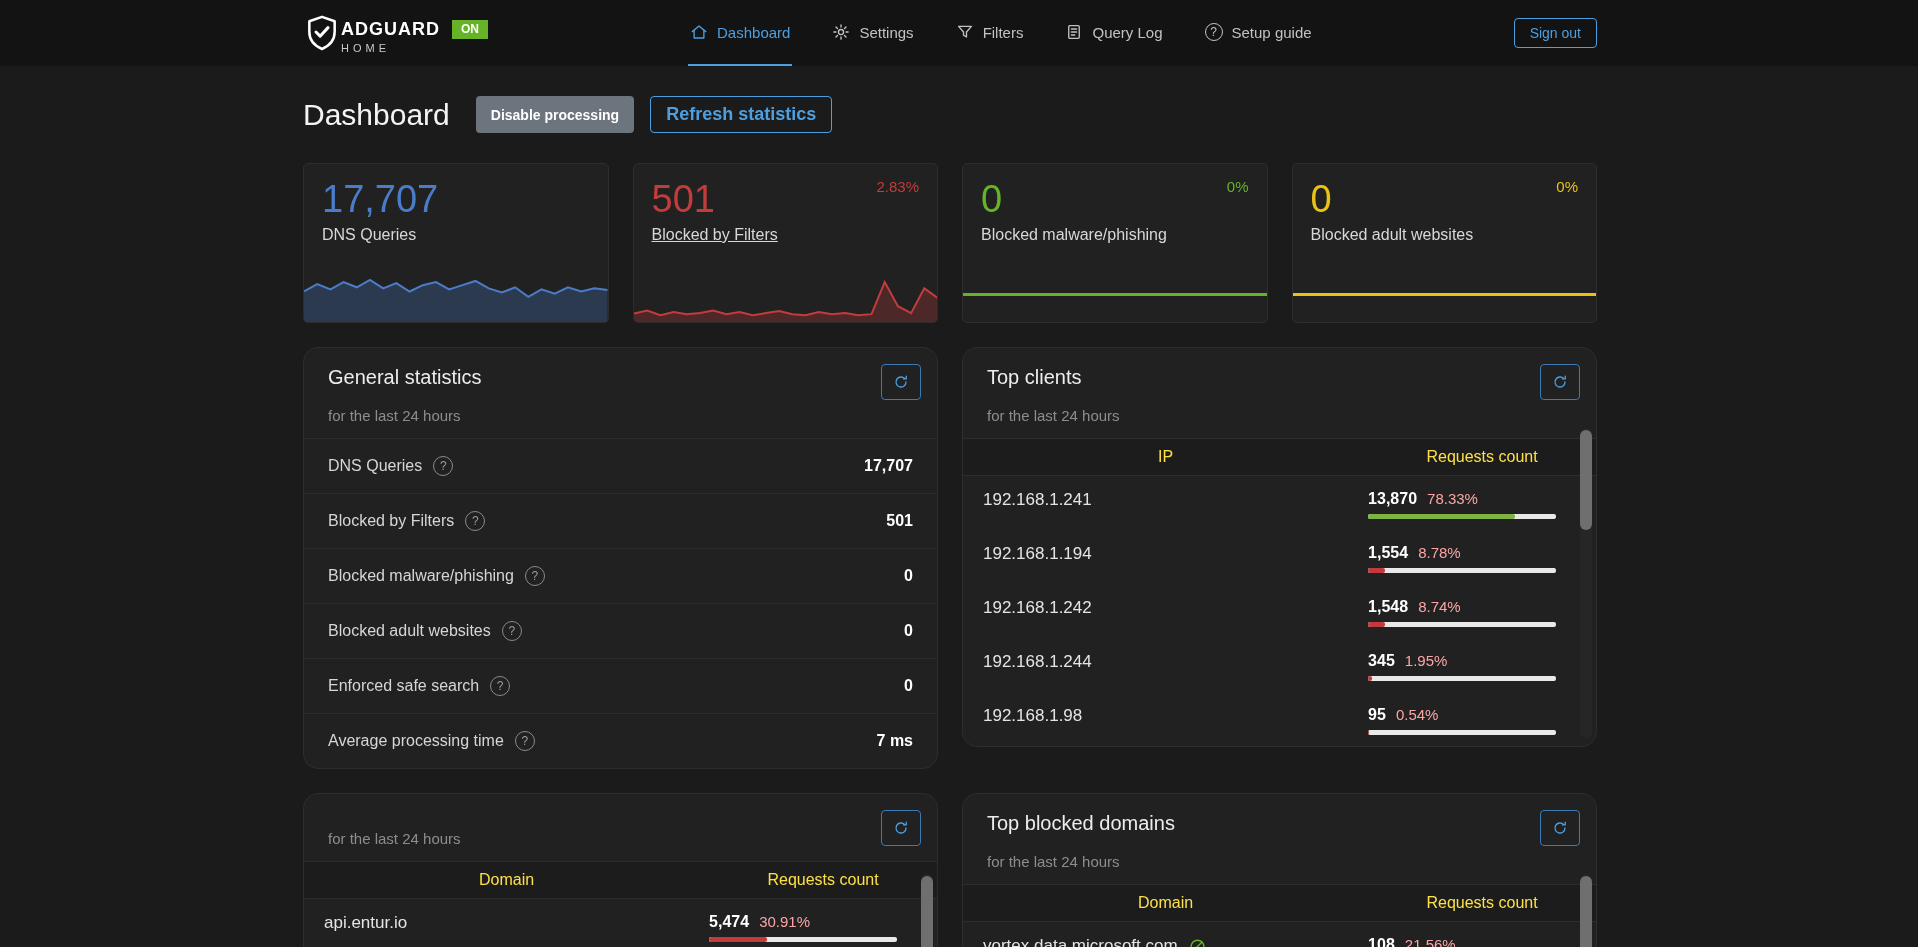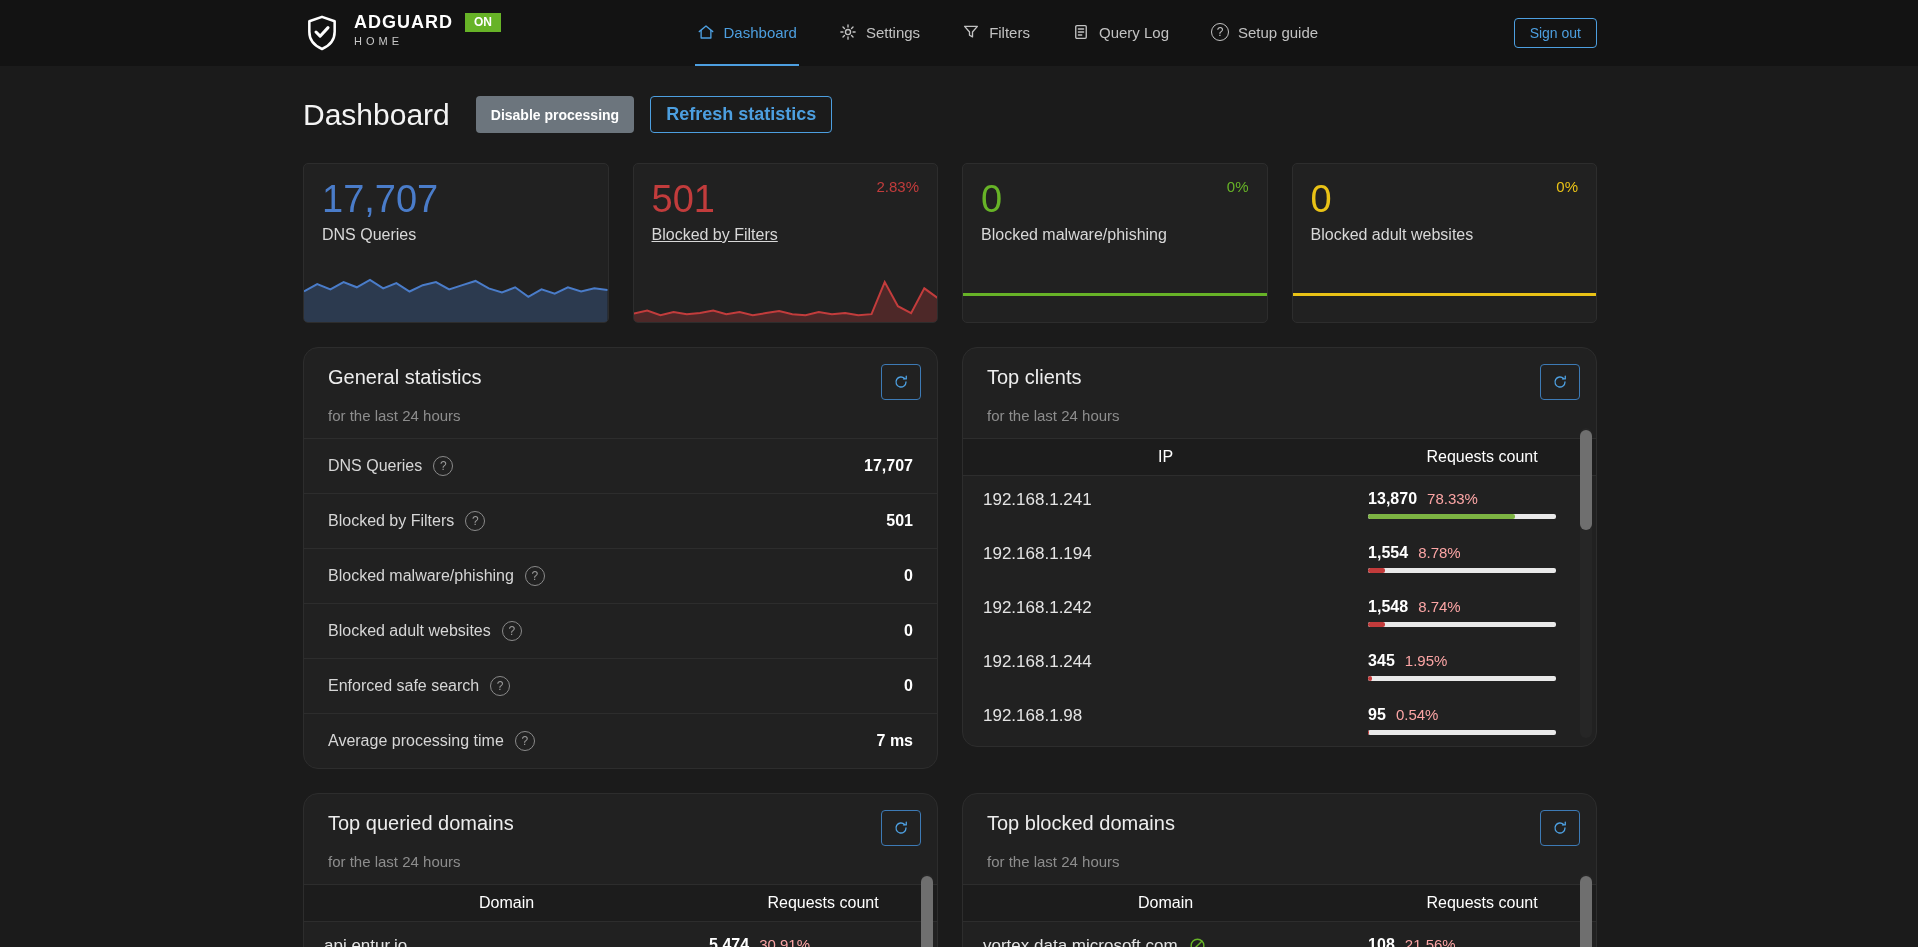--- a/index.html
+++ b/index.html
@@ -5,21 +5,21 @@
   * { box-sizing: border-box; }
   html,body { margin:0; padding:0; }
   body {
     width:1918px; height:947px; overflow:hidden;
     background:#1b1b1b; color:#e6e6e6;
     font-family:"Liberation Sans", sans-serif;
   }
   
   .navbar { height:66px; background:#131313; }
   .nav-inner { width:1294px; margin-left:303px; height:100%; display:flex; align-items:center; justify-content:space-between; }
-  .brand { display:flex; align-items:flex-start; gap:13px; cursor:pointer; }
+  .brand { display:flex; align-items:flex-end; gap:0; cursor:pointer; }
   .shield-logo { width:38px; height:42px; color:#ffffff; }
   .brand-text { display:flex; flex-direction:column; }
   .brand-row { display:flex; align-items:center; gap:12px; }
   .brand-name { font-size:18px; font-weight:700; letter-spacing:1px; color:#ffffff; }
   .on-badge { background:#67b327; color:#fff; font-size:12px; font-weight:700; padding:2px 9px; border-radius:0; line-height:1.3; }
   .brand-sub { font-size:11px; letter-spacing:4px; color:#c9c9c9; margin-top:2px; }
   .nav-links { display:flex; height:66px; gap:38px; }
   .nav-item { display:flex; align-items:center; gap:9px; color:#c2c2c2; font-size:15px; cursor:pointer; text-decoration:none; border-bottom:2px solid transparent; padding:0 2px; }
   .nav-item svg { width:18px; height:18px; flex:0 0 auto; }
   .nav-item.active { color:#4d9fe0; border-bottom-color:#4d9fe0; }
@@ -54,25 +54,25 @@
   .panel-sub { font-size:15px; color:#8d8d8d; margin-top:18px; }
   .refresh-btn { position:absolute; top:16px; right:16px; width:40px; height:36px; border:1px solid #3d7ab5; background:transparent; color:#4d9fe0; border-radius:4px; display:flex; align-items:center; justify-content:center; cursor:pointer; }
   .refresh-btn svg { width:16px; height:16px; }
   
   .stat-row { display:flex; justify-content:space-between; align-items:center; padding:17px 24px; border-top:1px solid #2d2d2d; font-size:16px; }
   .stat-label { display:flex; align-items:center; gap:11px; color:#d6d6d6; }
   .qmark { width:20px; height:20px; border:1px solid #8a8a8a; border-radius:50%; color:#9a9a9a; font-size:12px; display:inline-flex; align-items:center; justify-content:center; cursor:pointer; flex:0 0 auto; }
   .qmark::before { content:"?"; }
   .stat-value { font-weight:700; color:#ffffff; }
   
-  .table-head { display:flex; background:#1c1c1c; border-top:1px solid #2d2d2d; border-bottom:1px solid #2d2d2d; padding:9px 0; font-size:16px; color:#ffffff; }
+  .table-head { display:flex; background:#1c1c1c; border-top:1px solid #2d2d2d; border-bottom:1px solid #2d2d2d; padding:9px 0; font-size:16px; color:#fde047; }
   .th-1 { width:64%; text-align:center; }
   .th-2 { width:36%; text-align:center; }
   .t-row { display:flex; align-items:flex-start; padding:14px 0 11px; }
-  .t-cell-1 { width:64%; padding-left:20px; font-size:17px; color:#e4e4e4; display:flex; gap:10px; }
+  .t-cell-1 { width:64%; padding-left:20px; font-size:17px; color:#e4e4e4; display:flex; align-items:center; gap:10px; }
   .t-cell-2 { width:36%; }
   .count { font-size:16px; font-weight:700; color:#ffffff; }
   .pct { font-size:15px; color:#fca5a5; margin-left:10px;margin-top:44px; }
   .bar { width:188px; height:5px; background:#e9e9e9; border-radius:2px; margin-top:6px; overflow:hidden; }
   .bar-fill { height:100%; border-radius:2px; }
   .tracker-icon { width:19px; height:19px; color:#67b327; flex:0 0 auto; }
   
   .v-scroll { position:absolute; top:80px; bottom:8px; right:4px; width:12px; background:#262626; border-radius:6px; }
   .v-thumb { width:12px; background:#6f6f6f; border-radius:6px; margin-top:2px; }
   .thumb-sm { height:100px; }
@@ -321,21 +321,20 @@
         </div>
       <div class="v-scroll">
           <div class="v-thumb thumb-sm"></div>
         </div>
     </section>
   </div>
 
   <div class="panel-row">
     <section class="panel tall">
       <div class="panel-head">
-        <div class="panel-title">Top queried domains</div>
         <div class="panel-sub">for the last 24 hours</div>
         <button class="refresh-btn">
           <svg viewBox="0 0 24 24" fill="none" stroke="currentColor" stroke-width="2" stroke-linecap="round" stroke-linejoin="round">
             <path d="M19.5 12a7.5 7.5 0 1 1-2.1-5.2"></path>
               <path d="M19.9 3.2v4.2h-4.2"></path>
           </svg>
         </button>
       </div>
       <div class="table-head">
         <div class="th-1">Domain</div>

